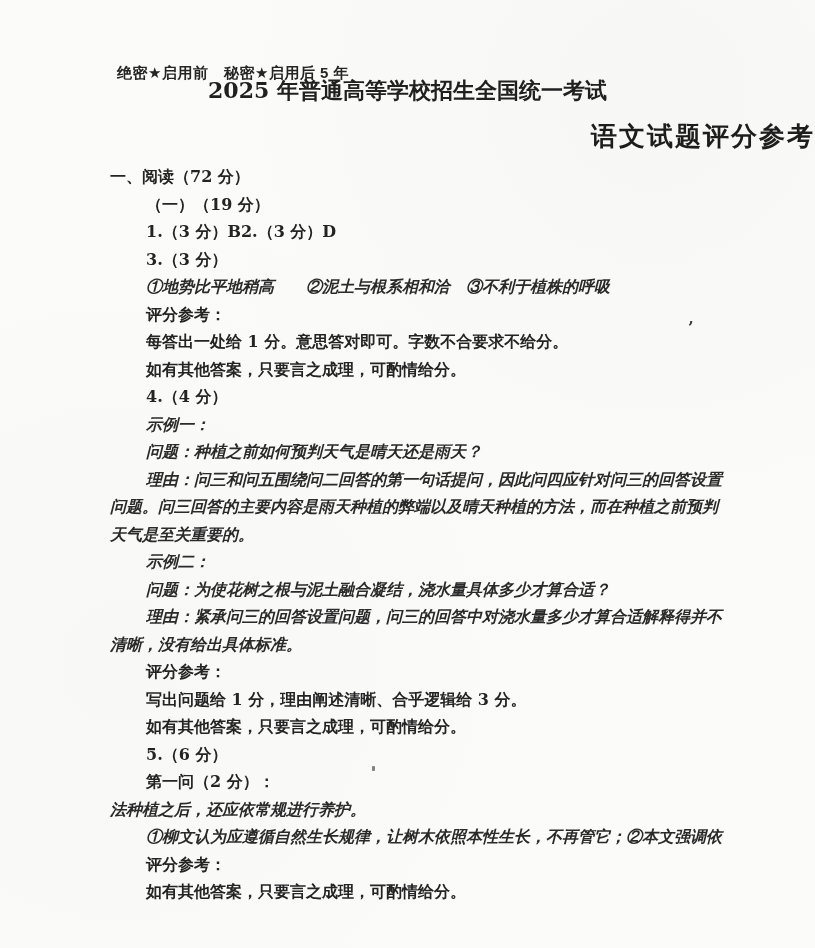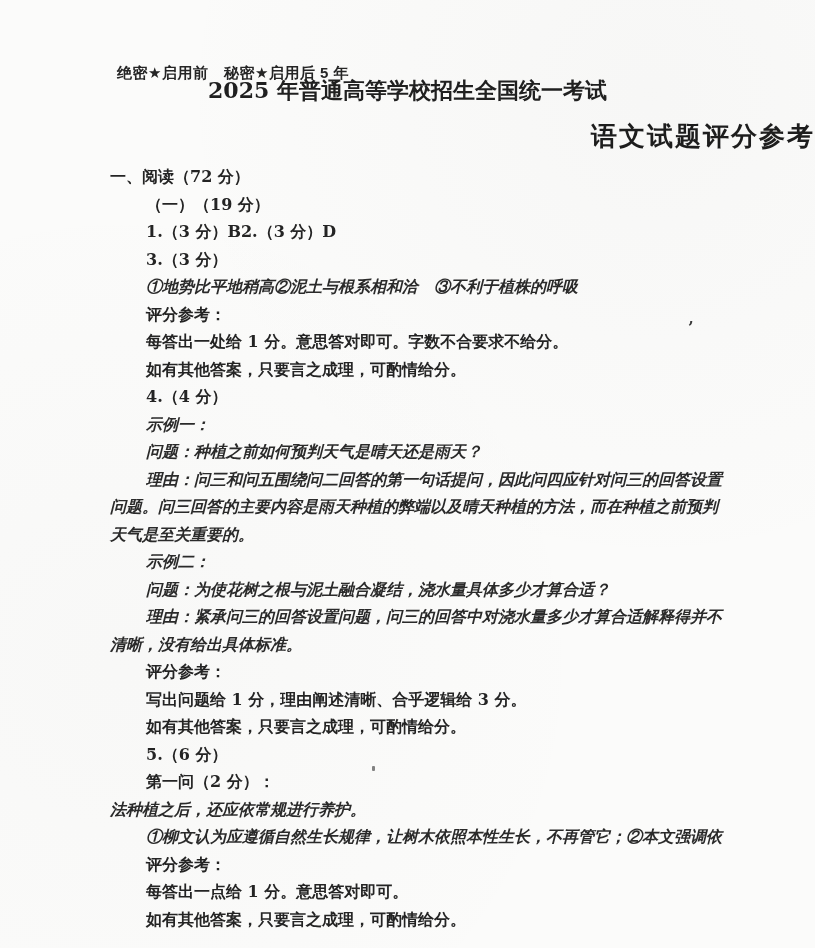--- a/index.html
+++ b/index.html
@@ -102,21 +102,21 @@
 
   <div class="title">2025 年普通高等学校招生全国统一考试</div>
 
   <div class="subtitle">语文试题评分参考</div>
 
   <div class="doc-body">
       <div class="line bold">一、阅读（72 分）</div>
       <div class="line indent bold">（一）（19 分）</div>
       <div class="line indent bold"><span style=" text-align: right;">1.（3 分）B</span><span>2.（3 分）D</span></div>
       <div class="line indent bold">3.（3 分）</div>
-      <div class="line indent kai"><span style="margin-right: 0;">①地势比平地稍高</span><span style="margin-right: 16px;">②泥土与根系相和洽</span><span>③不利于植株的呼吸</span></div>
+      <div class="line indent kai"><span style="margin-right: 32px;">①地势比平地稍高</span><span style="margin-right: 16px;">②泥土与根系相和洽</span><span>③不利于植株的呼吸</span></div>
       <div class="line indent bold">评分参考：</div>
       <div class="line indent">每答出一处给 1 分。意思答对即可。字数不合要求不给分。</div>
       <div class="line indent">如有其他答案，只要言之成理，可酌情给分。</div>
       <div class="line indent bold">4.（4 分）</div>
       <div class="line indent kai">示例一：</div>
       <div class="line indent kai">问题：种植之前如何预判天气是晴天还是雨天？</div>
       <div class="line indent kai">理由：问三和问五围绕问二回答的第一句话提问，因此问四应针对问三的回答设置</div>
       <div class="line kai">问题。问三回答的主要内容是雨天种植的弊端以及晴天种植的方法，而在种植之前预判</div>
       <div class="line kai">天气是至关重要的。</div>
       <div class="line indent kai">示例二：</div>
@@ -124,21 +124,20 @@
       <div class="line indent kai">理由：紧承问三的回答设置问题，问三的回答中对浇水量多少才算合适解释得并不</div>
       <div class="line kai">清晰，没有给出具体标准。</div>
       <div class="line indent bold">评分参考：</div>
       <div class="line indent">写出问题给 1 分，理由阐述清晰、合乎逻辑给 3 分。</div>
       <div class="line indent">如有其他答案，只要言之成理，可酌情给分。</div>
       <div class="line indent bold">5.（6 分）</div>
       <div class="line indent bold">第一问（2 分）：</div>
       <div class="line kai">法种植之后，还应依常规进行养护。</div>
       <div class="line indent kai">①柳文认为应遵循自然生长规律，让树木依照本性生长，不再管它；②本文强调依</div>
       <div class="line indent bold">评分参考：</div>
-      <div class="line indent">每答出一点给 1 分。意思答对即可。</div>
       <div class="line indent">如有其他答案，只要言之成理，可酌情给分。</div>
     </div>
 
   <div class="artifact-comma">’</div>
 
   <div class="speck"></div>
 
 </div>
 
 </body></html>

